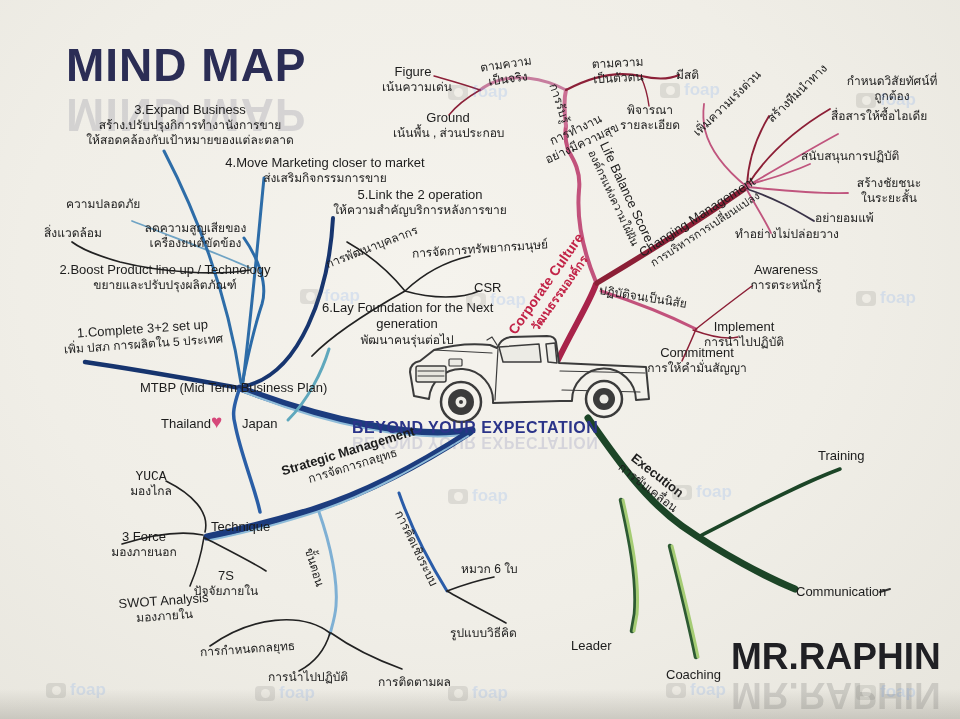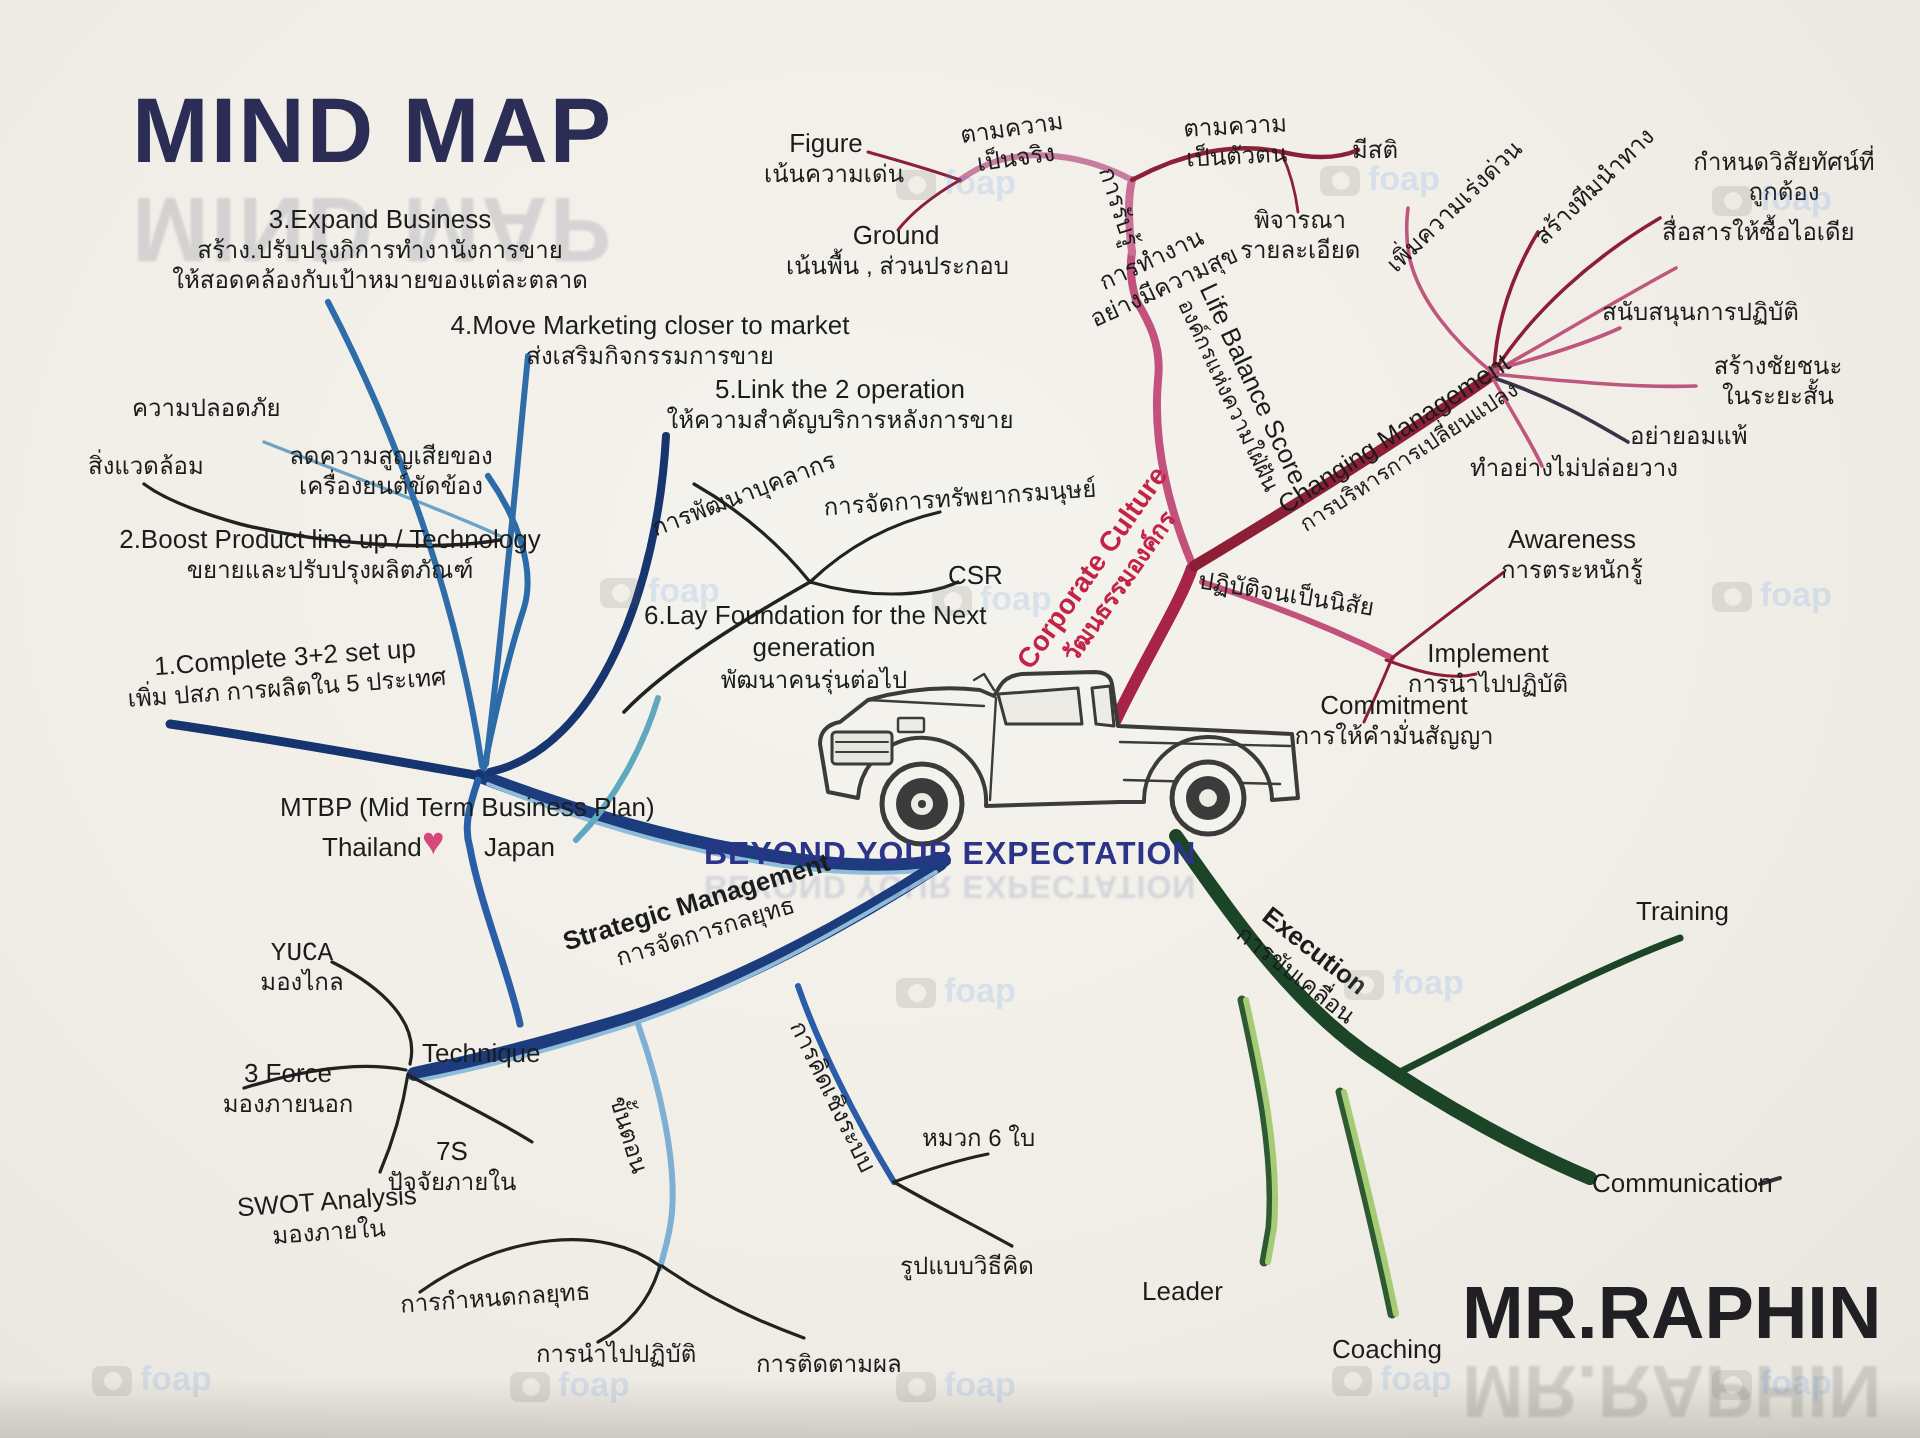--- a/index.html
+++ b/index.html
@@ -170,21 +170,21 @@
   <div class="th">การจัดการทรัพยากรมนุษย์</div>
 </div>
 <div class="lbl" style="left:474px;top:280px;">
   <div class="en">CSR</div>
 </div>
 <div class="lbl" style="left:322px;top:300px;width:170px;">
   <div class="en">6.Lay Foundation for the Next</div>
   <div class="en">generation</div>
   <div class="th">พัฒนาคนรุ่นต่อไป</div>
 </div>
-<div class="lbl" style="left:140px;top:396px;">
+<div class="lbl" style="left:140px;top:380px;">
   <div class="en">MTBP (Mid Term Business Plan)</div>
 </div>
 <div class="lbl" style="left:161px;top:416px;">
   <div class="en">Thailand</div>
 </div>
 <span class="heart" style="left:211px;top:412px;">♥</span>
 <div class="lbl" style="left:242px;top:416px;">
   <div class="en">Japan</div>
 </div>
 <div class="lbl" style="left:382px;top:64px;width:62px;">

